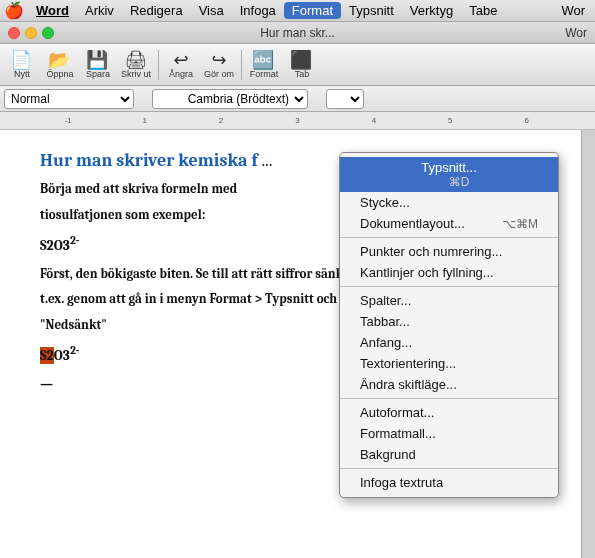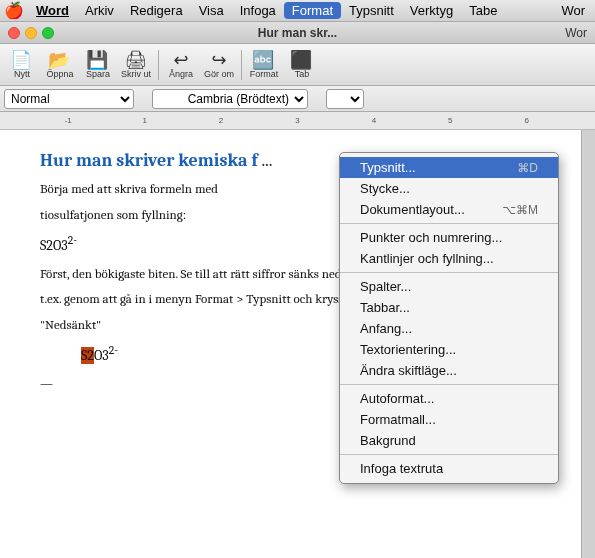--- a/index.html
+++ b/index.html
@@ -178,36 +178,36 @@
       color: #1a5fb4;
       margin-bottom: 8px;
       font-family: Cambria, Georgia, serif;
     }
 
     .doc-body {
       font-size: 13px;
       font-family: Cambria, Georgia, serif;
       line-height: 1.5;
       color: #111;
+      font-weight: bold;
     }
 
     .doc-body p {
       margin-bottom: 6px;
     }
 
     .formula {
       font-size: 14px;
       font-family: Cambria, Georgia, serif;
       margin: 8px 0;
       color: #111;
     }
 
     .highlight-s2 {
       background: #c2410c;
-      margin-left: 41px;
     }
 
     
     .right-sidebar {
       width: 14px;
       background: #d0d0d0;
       border-left: 1px solid #aaa;
     }
 
     
@@ -240,20 +240,21 @@
       color: #111;
       cursor: pointer;
       display: flex;
       justify-content: space-between;
       align-items: center;
       white-space: nowrap;
     }
     .menu-item.highlighted {
       background: #3d6ec5;
       color: white;
+      flex-direction: column;
     }
     .menu-item .shortcut {
       font-size: 12px;
       color: #666;
       margin-left: 20px;
     }
     .menu-item.highlighted .shortcut {
       color: #ccc;
     }
     .menu-separator {
@@ -288,21 +289,21 @@
       align-items: center;
       padding: 0 8px;
       position: relative;
     }
     .titlebar-text {
       position: absolute;
       left: 50%;
       transform: translateX(-50%);
       font-size: 12px;
       color: #333;
-      font-weight: bold;
+      font-weight: normal;
     }
     .titlebar-right {
       margin-left: auto;
       font-size: 12px;
       color: #333;
     }
   </style>
 </head>
 <body>
 
@@ -397,21 +398,21 @@
   <div class="doc-content">
     <div class="doc-title">
       <span>Hur man skriver kemiska f</span>
       <span style="color:#333; font-weight:normal;">...</span>
     </div>
     <div class="doc-body">
       <p>
         <span>Börja med att skriva formeln med</span>
       </p>
       <p>
-        <span>tiosulfatjonen som fyllning:</span>
+        <span>tiosulfatjonen som exempel:</span>
       </p>
       <div class="formula">
         S2O3<sup>2-</sup>
       </div>
       <p>Först, den bökigaste biten. Se till att rätt siffror sänks ned resp</p>
       <p>t.ex. genom att gå in i menyn Format &gt; Typsnitt och kryssa i al</p>
       <p>"Nedsänkt"</p>
       <div class="formula">
         <span class="highlight-s2">S2</span>O3<sup>2-</sup>
       </div>

